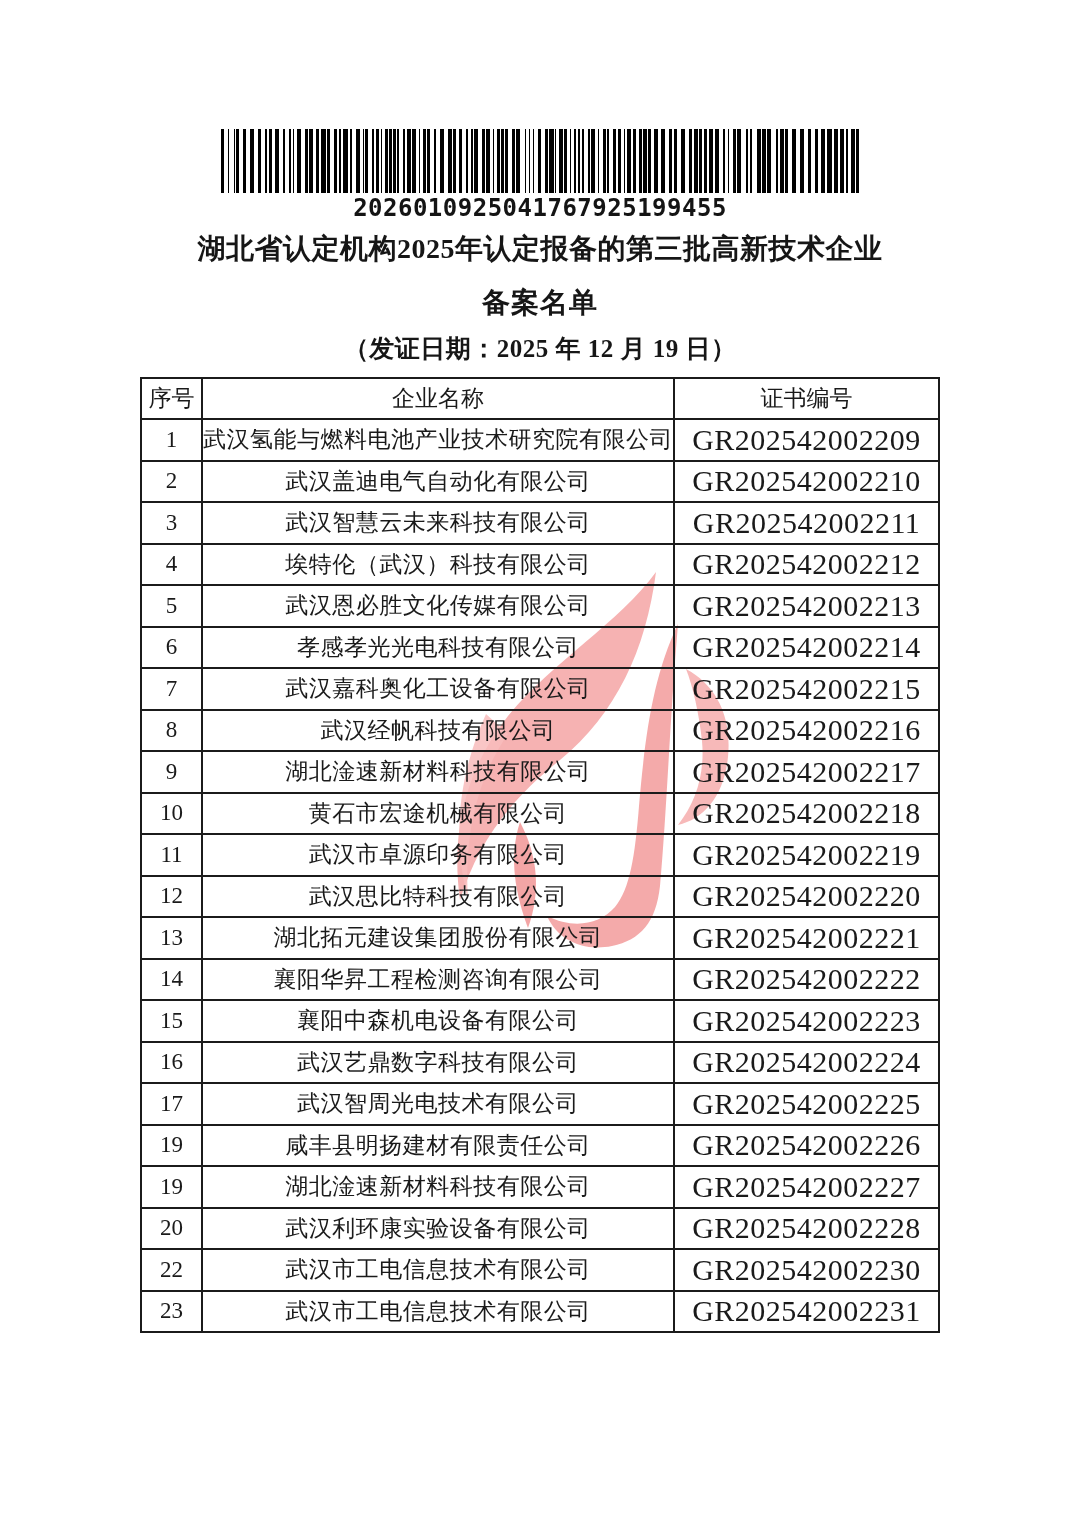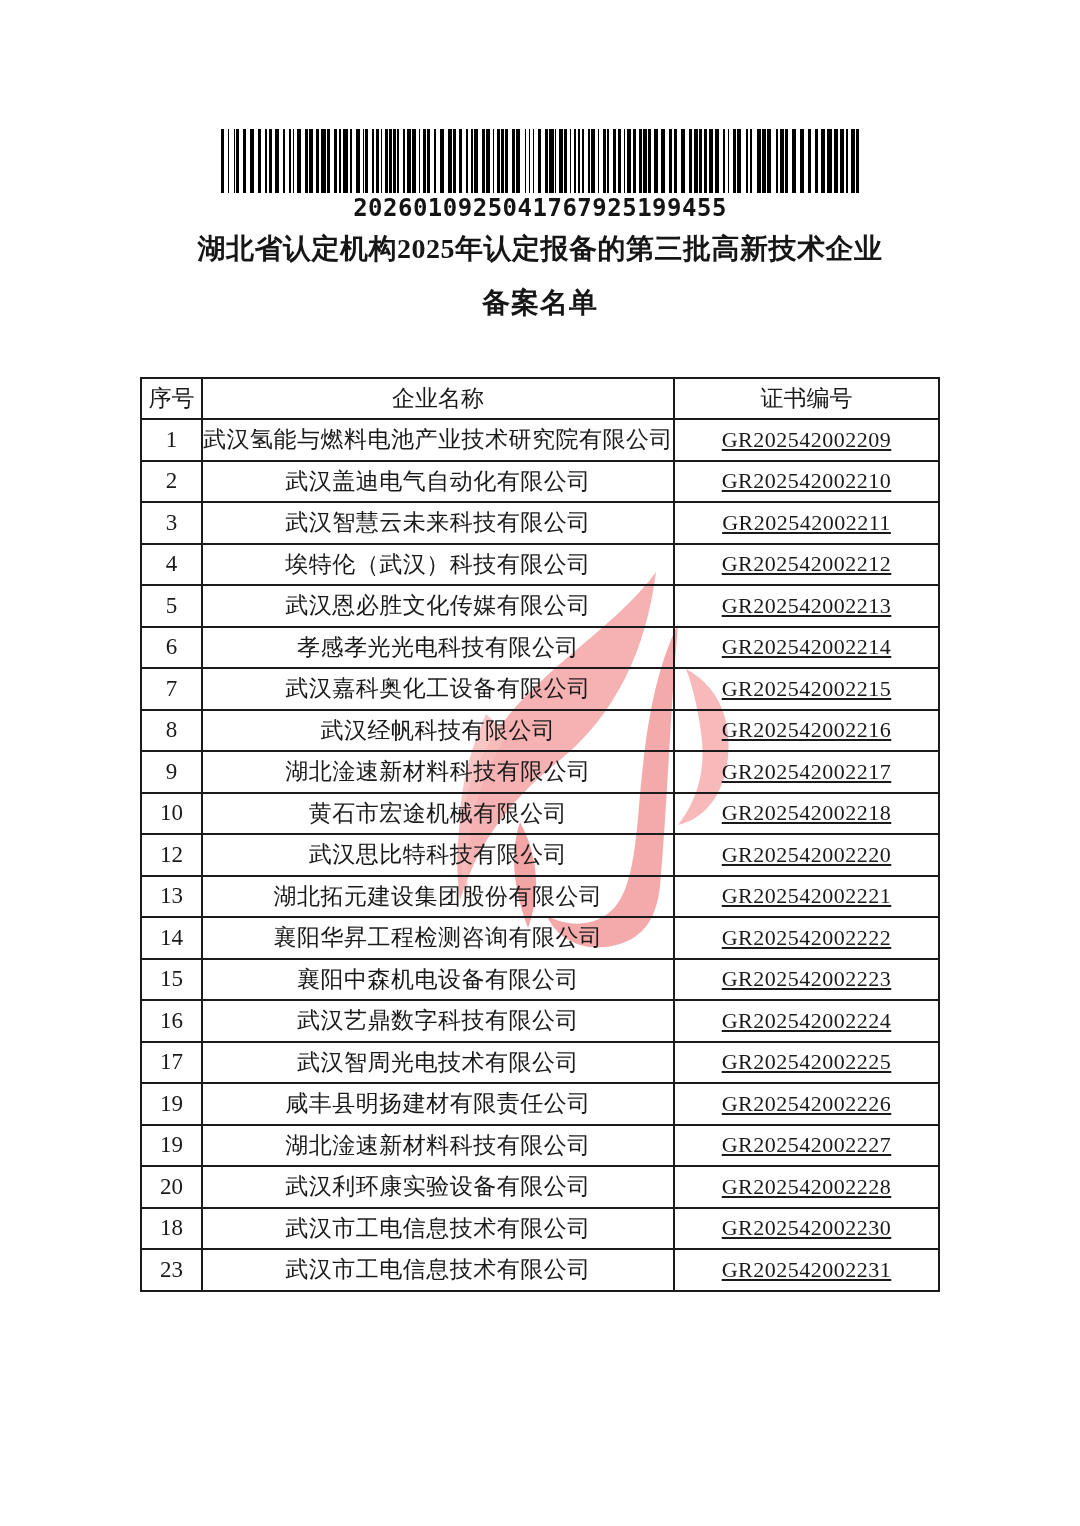--- a/index.html
+++ b/index.html
@@ -89,21 +89,21 @@
     overflow: hidden;
     white-space: nowrap;
   }
   .doc-table thead th {
     height: 39px;
     font-size: 23px;
   }
   .doc-table tbody td { height: 39.5px; }
   .doc-table td.c-no   { font-size: 23px; }
   .doc-table td.c-name { font-size: 23px; letter-spacing: 0.5px; }
-  .doc-table td.c-cert { font-size: 22px; letter-spacing: 0.5px; text-decoration: underline; }
+  .doc-table td.c-cert { font-size: 30px; letter-spacing: 0.5px; }
 </style>
 </head>
 <body>
 
 <div class="page">
 
   <div class="barcode-wrap">
     <div class="barcode-bars" id="barcodeBars">
         <div class="bar" style="width: 2.8px; margin-right: 4.1px;"></div>
         <div class="bar" style="width: 1.5px; margin-right: 4.1px;"></div>
@@ -219,20 +219,21 @@
         <div class="bar" style="width: 4.1px; margin-right: 2.7px;"></div>
         <div class="bar" style="width: 1.5px; margin-right: 2.7px;"></div>
         <div class="bar" style="width: 4.1px; margin-right: 1.3px;"></div>
         <div class="bar" style="width: 3px;"></div>
       </div>
     <div class="barcode-number">2026010925041767925199455</div>
   </div>
 
   <div class="title-line title-1">湖北省认定机构2025年认定报备的第三批高新技术企业</div>
   <div class="title-line title-2">备案名单</div>
+  <div class="title-line date-line">（发证日期：2025 年 12 月 19 日）</div>
 
   <svg class="watermark" viewBox="0 0 316 392">
 
     <path d="M232 6 C 196 56, 128 96, 84 150 C 44 200, 26 262, 36 334
              C 54 276, 86 234, 136 194 C 192 148, 222 84, 232 6 Z" fill="#f5abab" opacity="0.92"></path>
 
     <path d="M62 148 C 34 210, 28 272, 44 334 C 40 272, 52 214, 84 168 Z" fill="#f8bcbc" opacity="0.85"></path>
 
     <path d="M254 58 C 246 150, 243 242, 236 320 C 232 356, 217 374, 188 380
              C 158 386, 133 373, 123 350 C 149 363, 175 359, 191 341
@@ -312,20 +313,25 @@
           <td class="c-name">湖北淦速新材料科技有限公司</td>
           <td class="c-cert">GR202542002217</td>
         </tr>
 
         <tr>
           <td class="c-no">10</td>
           <td class="c-name">黄石市宏途机械有限公司</td>
           <td class="c-cert">GR202542002218</td>
         </tr>
 
+        <tr>
+          <td class="c-no">11</td>
+          <td class="c-name">武汉市卓源印务有限公司</td>
+          <td class="c-cert">GR202542002219</td>
+        </tr>
 
         <tr>
           <td class="c-no">12</td>
           <td class="c-name">武汉思比特科技有限公司</td>
           <td class="c-cert">GR202542002220</td>
         </tr>
 
         <tr>
           <td class="c-no">13</td>
           <td class="c-name">湖北拓元建设集团股份有限公司</td>
@@ -369,21 +375,21 @@
         </tr>
 
         <tr>
           <td class="c-no">20</td>
           <td class="c-name">武汉利环康实验设备有限公司</td>
           <td class="c-cert">GR202542002228</td>
         </tr>
 
 
         <tr>
-          <td class="c-no">18</td>
+          <td class="c-no">22</td>
           <td class="c-name">武汉市工电信息技术有限公司</td>
           <td class="c-cert">GR202542002230</td>
         </tr>
 
         <tr>
           <td class="c-no">23</td>
           <td class="c-name">武汉市工电信息技术有限公司</td>
           <td class="c-cert">GR202542002231</td>
         </tr>
       </tbody>

